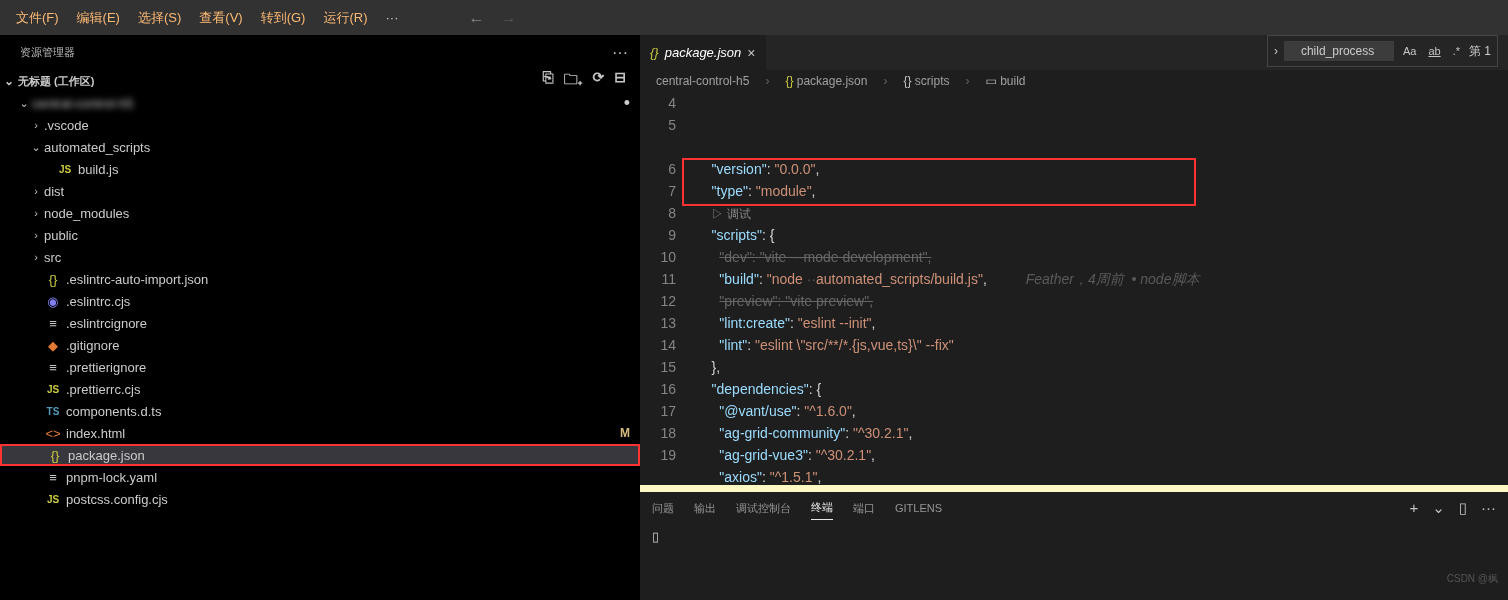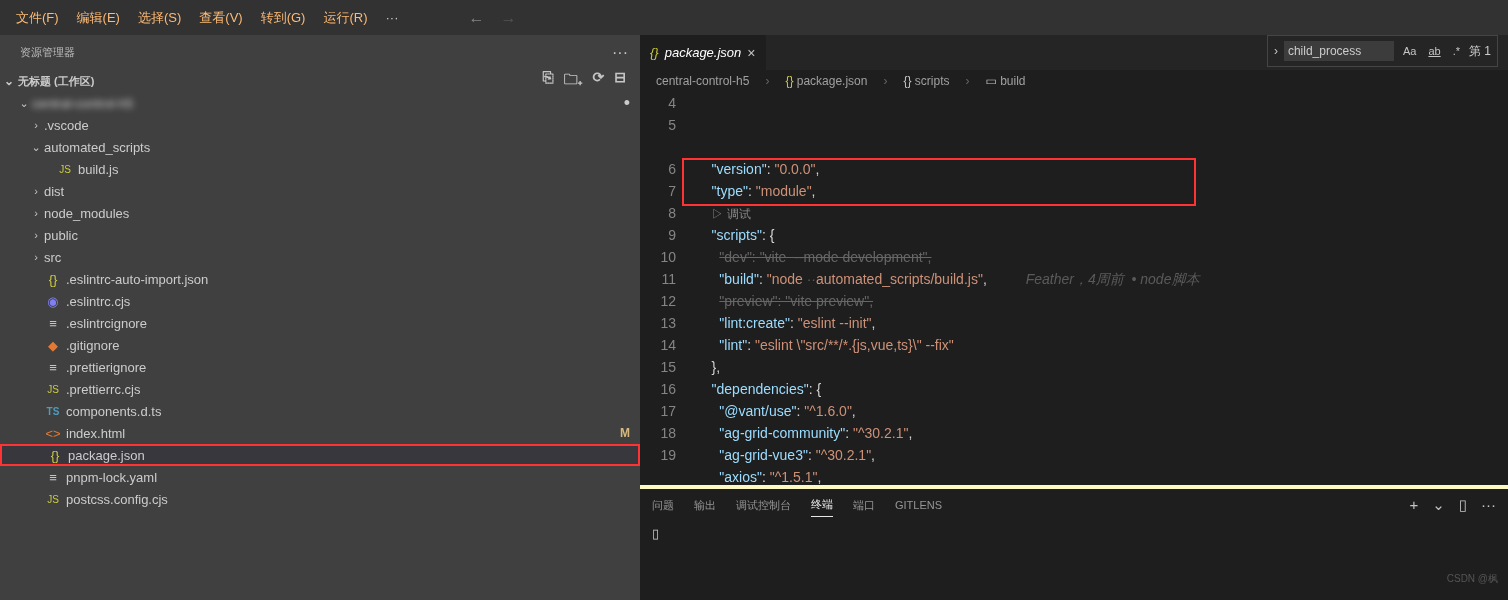--- a/index.html
+++ b/index.html
@@ -8,21 +8,21 @@
 .titlebar { height: 35px; background: #323233; display: flex; align-items: center; padding: 0 8px; gap: 2px; }
 .menu-item { padding: 4px 8px; color: #fdba74; cursor: pointer; font-size: 13px; }
 .menu-dots { padding: 4px 8px; color: #cccccc; }
 .nav-arrows { display: flex; gap: 16px; margin-left: 60px; color: #858585; }
 .nav-arrows span { font-size: 16px; }
 .search-box { flex: 1; max-width: 600px; height: 24px; background: #3c3c3c; border: 1px solid #3c3c3c; border-radius: 5px; margin: 0 auto; display: flex; align-items: center; justify-content: center; color: #999; gap: 6px; }
 .search-box svg { width: 14px; height: 14px; }
 
 .main { display: flex; height: calc(100% - 35px); }
 
-.sidebar { width: 640px; background: #404040; display: flex; flex-direction: column; }
+.sidebar { width: 640px; background: #000000; display: flex; flex-direction: column; }
 .sidebar-header { height: 35px; display: flex; align-items: center; justify-content: space-between; padding: 0 12px 0 20px; font-size: 11px; color: #bbbbbb; }
 .sidebar-actions { display: flex; gap: 14px; color: #c5c5c5; font-size: 16px; }
 .workspace-header { height: 22px; display: flex; align-items: center; padding: 0 4px; font-size: 11px; font-weight: bold; color: #cccccc; cursor: pointer; }
 .workspace-header .chev { margin-right: 4px; font-size: 12px; }
 .workspace-header .acts { margin-left: auto; display: flex; gap: 10px; font-size: 14px; color: #c5c5c5; padding-right: 10px; }
 
 .tree { flex: 1; overflow: hidden; font-size: 13px; }
 .tree-item { height: 22px; display: flex; align-items: center; cursor: pointer; padding-right: 10px; }
 .tree-item.selected { background: #37373d; }
 .tree-item .chev { width: 16px; text-align: center; font-size: 11px; color: #c5c5c5; }
@@ -49,39 +49,39 @@
 .code-red { position: absolute; border: 2px solid #ff3333; pointer-events: none; }
 .tok-key { color: #9cdcfe; }
 .tok-str { color: #ce9178; }
 .tok-punc { color: #d4d4d4; }
 .tok-strike { text-decoration: line-through; color: #666; }
 .tok-ghost { color: #5a5a5a; font-style: italic; }
 .debug-hint { color: #888; font-size: 12px; }
 
 .find-widget { position: absolute; top: 0; right: 10px; background: #252526; border: 1px solid #454545; display: flex; align-items: center; height: 32px; padding: 0 6px; gap: 6px; font-size: 12px; z-index: 10; }
 .find-widget .chev { color: #c5c5c5; cursor: pointer; }
-.find-widget input { background: #3c3c3c; border: none; color: #ccc; padding: 3px 4px; width: 110px; font-size: 12px; }
+.find-widget input { background: #3c3c3c; border: none; color: #ccc; padding: 3px 17px; width: 110px; font-size: 12px; }
 .find-widget .opt { color: #c5c5c5; font-size: 11px; padding: 2px 3px; cursor: pointer; }
 .find-widget .res { color: #ccc; }
 
-.terminal-panel { height: 115px; border-top: 4px solid #fef9c3; background: #1e1e1e; display: flex; flex-direction: column; }
+.terminal-panel { height: 115px; border-top: 7px solid #fef9c3; background: #1e1e1e; display: flex; flex-direction: column; }
 .term-tabs { height: 32px; display: flex; align-items: center; padding: 0 12px; gap: 20px; font-size: 11px; color: #969696; }
 .term-tabs .ttab { cursor: pointer; padding: 4px 0; }
 .term-tabs .ttab.active { color: #e7e7e7; border-bottom: 1px solid #e7e7e7; }
 .term-tabs .right { margin-left: auto; display: flex; gap: 14px; color: #c5c5c5; font-size: 15px; }
 .term-body { flex: 1; padding: 4px 12px; font-family: Consolas, monospace; font-size: 13px; line-height: 18px; }
 .t-time { color: #888; }
 .t-vite { color: #63d0ff; font-weight: bold; }
 .t-green { color: #6a9955; }
 .t-path { color: #aeafad; }
 .t-yellow { color: #d7ba7d; }
 
 .watermark { position: absolute; bottom: 14px; right: 10px; font-size: 10px; color: #555; }
 
-.ic-js { color: #cbcb41; font-size: 10px; font-weight: normal; }
+.ic-js { color: #cbcb41; font-size: 10px; font-weight: bold; }
 .ic-ts { color: #519aba; font-size: 10px; font-weight: bold; }
 .ic-json { color: #cbcb41; }
 .ic-html { color: #e37933; }
 .ic-eslint { color: #8080f2; }
 .ic-file { color: #c5c5c5; }
 .ic-git { color: #e37933; }
 </style>
 </head>
 <body>
 

